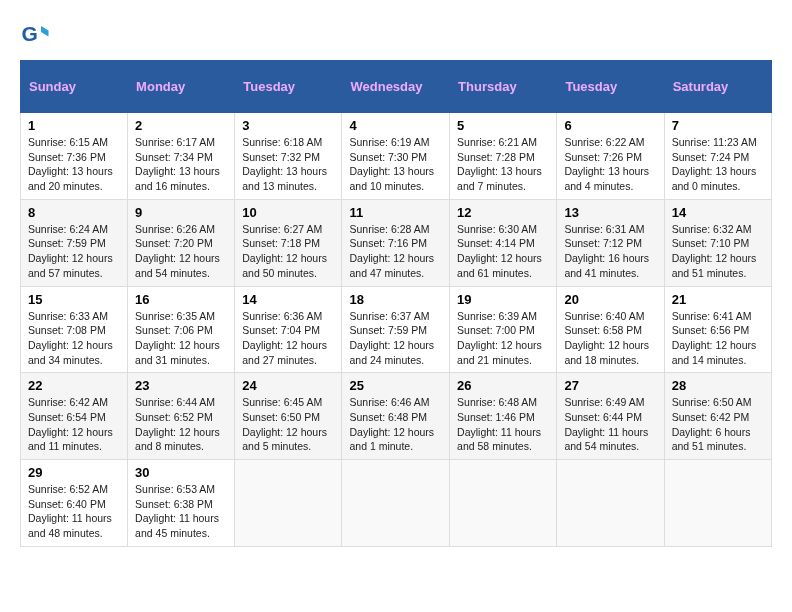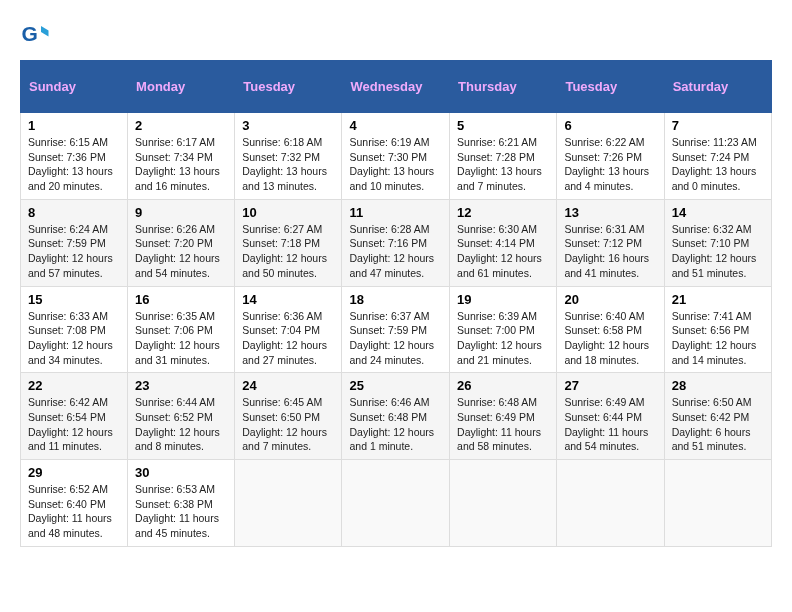--- a/index.html
+++ b/index.html
@@ -281,21 +281,21 @@
           <span class="day-num">20</span>
           <div class="day-info">
             <div>Sunrise: 6:40 AM</div>
             <div>Sunset: 6:58 PM</div>
             <div>Daylight: 12 hours and 18 minutes.</div>
           </div>
         </td>
         <td>
           <span class="day-num">21</span>
           <div class="day-info">
-            <div>Sunrise: 7:41 AM</div>
+            <div>Sunrise: 6:41 AM</div>
             <div>Sunset: 6:56 PM</div>
             <div>Daylight: 12 hours and 14 minutes.</div>
           </div>
         </td>
       </tr>
       <tr>
         <td>
           <span class="day-num">22</span>
           <div class="day-info">
             <div>Sunrise: 6:42 AM</div>
@@ -309,36 +309,36 @@
             <div>Sunrise: 6:44 AM</div>
             <div>Sunset: 6:52 PM</div>
             <div>Daylight: 12 hours and 8 minutes.</div>
           </div>
         </td>
         <td>
           <span class="day-num">24</span>
           <div class="day-info">
             <div>Sunrise: 6:45 AM</div>
             <div>Sunset: 6:50 PM</div>
-            <div>Daylight: 12 hours and 7 minutes.</div>
+            <div>Daylight: 12 hours and 5 minutes.</div>
           </div>
         </td>
         <td>
           <span class="day-num">25</span>
           <div class="day-info">
             <div>Sunrise: 6:46 AM</div>
             <div>Sunset: 6:48 PM</div>
             <div>Daylight: 12 hours and 1 minute.</div>
           </div>
         </td>
         <td>
           <span class="day-num">26</span>
           <div class="day-info">
             <div>Sunrise: 6:48 AM</div>
-            <div>Sunset: 6:49 PM</div>
+            <div>Sunset: 1:46 PM</div>
             <div>Daylight: 11 hours and 58 minutes.</div>
           </div>
         </td>
         <td>
           <span class="day-num">27</span>
           <div class="day-info">
             <div>Sunrise: 6:49 AM</div>
             <div>Sunset: 6:44 PM</div>
             <div>Daylight: 11 hours and 54 minutes.</div>
           </div>

